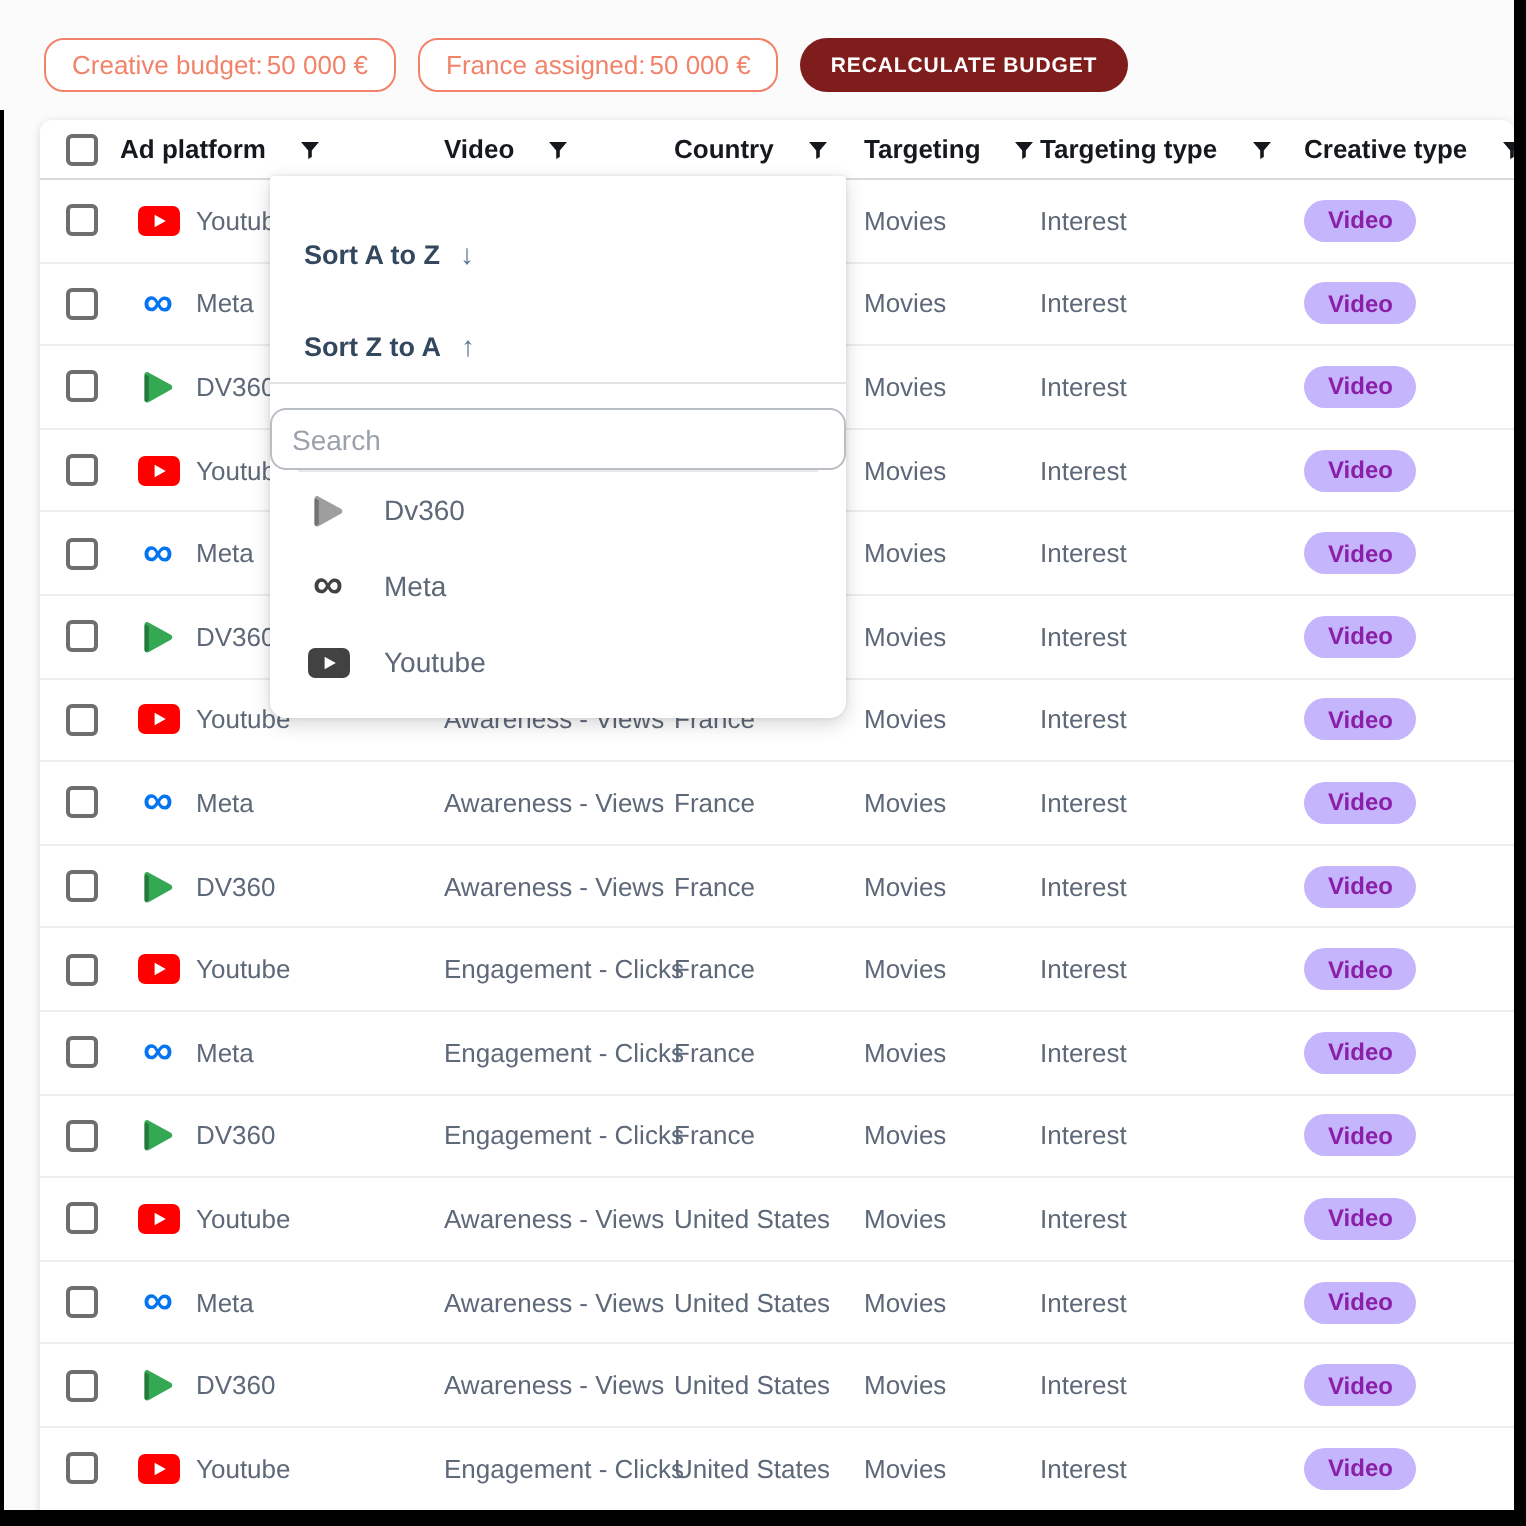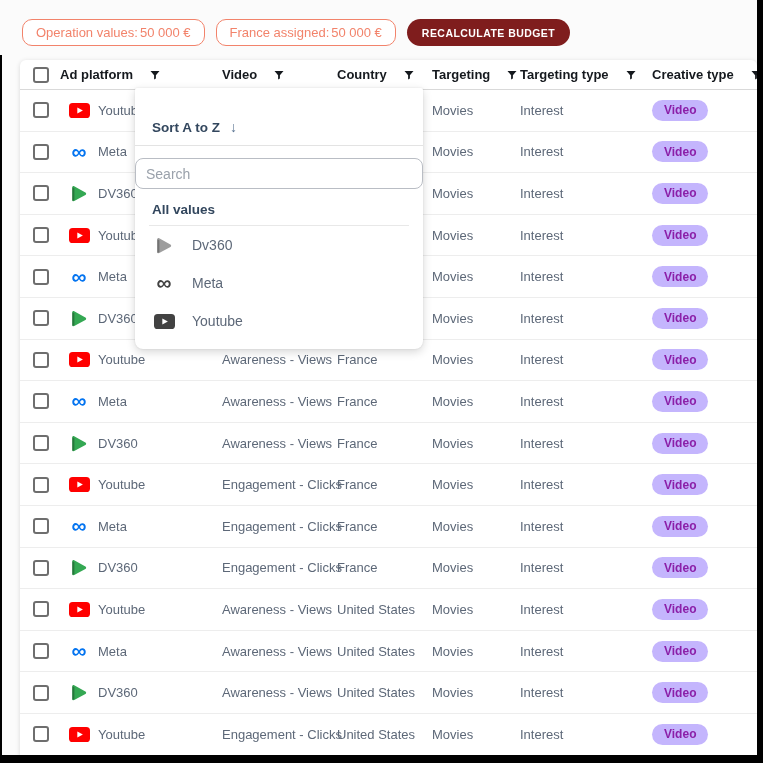--- a/index.html
+++ b/index.html
@@ -89,21 +89,21 @@
   .edge-bottom { position:absolute; left:0; bottom:0; width:100%; height:8px; background:#000; z-index:9; }
   .edge-left   { position:absolute; left:0; top:55px; bottom:0; width:2px; background:#000; z-index:9; }
 </style>
 </head>
 <body>
 
 <div class="frame">
 
   <div class="toolbar">
     <div class="chip">
-      <span>Operation values:</span>
+      <span>Creative budget:</span>
         <b>50 000 €</b>
     </div>
     <div class="chip">
       <span>France assigned:</span>
         <b>50 000 €</b>
     </div>
     <button class="recalc">RECALCULATE BUDGET</button>
   </div>
 
   <div class="card">
@@ -452,25 +452,28 @@
           <div class="td"><span class="badge">Video</span></div>
         </div>
       </div>
   </div>
 
   <div class="menu">
     <div class="sort-row">
       <span>Sort A to Z</span>
       <span class="sort-arrow">↓</span>
     </div>
+    <div class="sort-row">
+      <span>Sort Z to A</span>
+      <span class="sort-arrow">↑</span>
+    </div>
     <div class="menu-divider"></div>
     <div class="search-wrap">
       <input class="search" type="text" placeholder="Search" style="">
     </div>
-    <div class="all-values">All values</div>
     <div class="menu-divider2"></div>
     <div id="menu-options">
         <div class="menu-item">
           <span class="mi-icon">
             <svg width="16" height="17" viewBox="0 0 16 17">
               <path d="M3.2 1.2 14.4 7.4c1 .55 1 1.95 0 2.5L3.2 16.1C2.25 16.6 1.2 15.9 1.2 14.9V2.4c0-1 1.05-1.7 2-1.2z" fill="#9e9e9e"></path>
               <path d="M1.2 2.4v12.5c0 .5.25.9.6 1.1l1.6-1V3.3l-1.6-1c-.35.2-.6.6-.6 1.1z" fill="rgba(0,0,0,0.28)"></path>
             </svg>
           </span>
           <span>Dv360</span>

